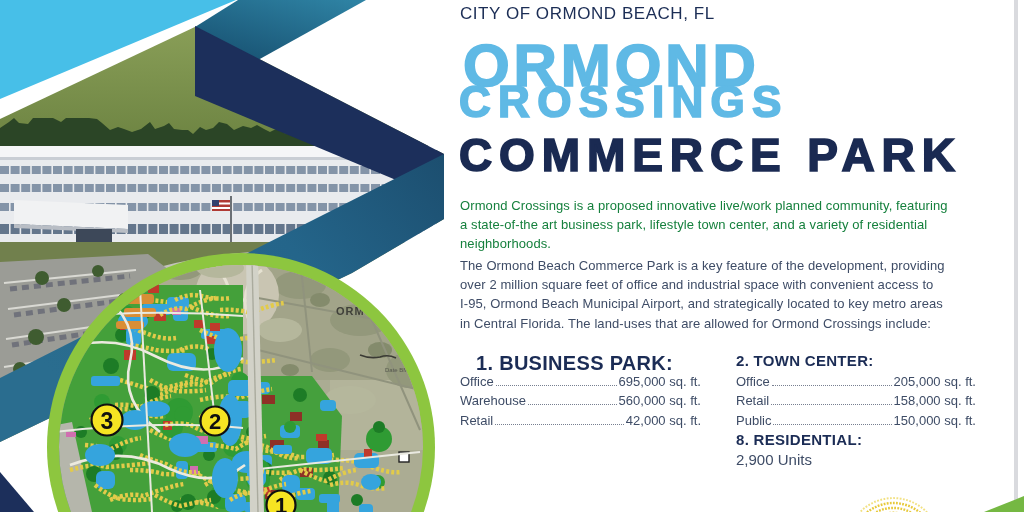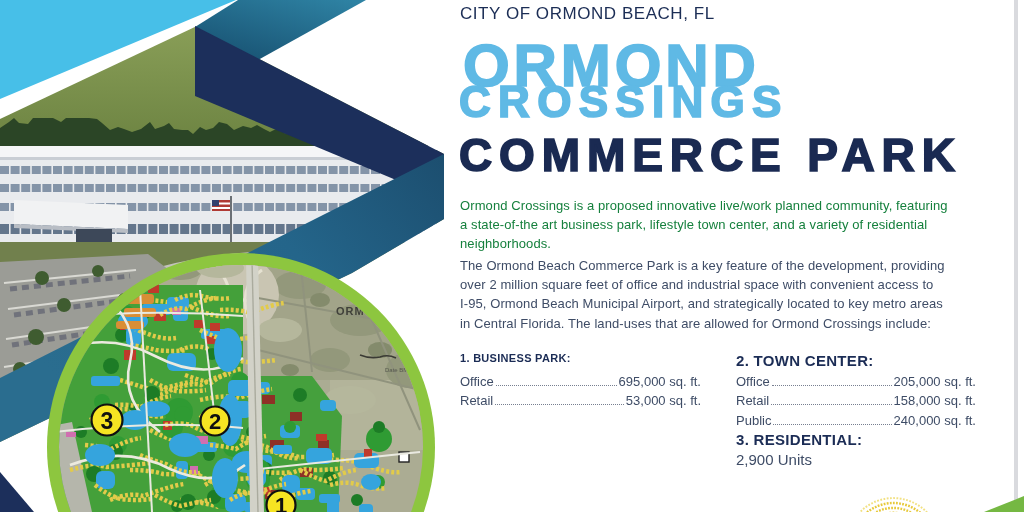--- a/index.html
+++ b/index.html
@@ -386,56 +386,61 @@
 <div class="abs big" style="left:463px;top:31px;font-size:60px;color:#5fb9e5;letter-spacing:3.9px;">ORMOND</div>
 
 <div class="abs big" style="left:459px;top:77px;font-size:44px;color:#5fb9e5;letter-spacing:7.3px;">CROSSINGS</div>
 
 <div class="abs big" style="left:459px;top:128px;font-size:46px;color:#1a2a52;letter-spacing:6.9px;text-align:right;">COMMERCE PARK</div>
 
 <div class="abs" style="left:460px;top:196px;font-size:13px;color:#15803d;line-height:19.2px;letter-spacing:0.1px;">Ormond Crossings is a proposed innovative live/work planned community, featuring<br>a state-of-the art business park, lifestyle town center, and a variety of residential<br>neighborhoods.</div>
 
 <div class="abs" style="left:460px;top:256px;font-size:13px;color:#3e4c66;line-height:19.2px;letter-spacing:0.1px;">The Ormond Beach Commerce Park is a key feature of the development, providing<br>over 2 million square feet of office and industrial space with convenient access to<br>I-95, Ormond Beach Municipal Airport, and strategically located to key metro areas<br>in Central Florida. The land-uses that are allowed for Ormond Crossings include:</div>
 
-<div class="abs" style="left:460px;top:352px;font-size:11px;font-weight:bold;color:#1b2c55;letter-spacing:0.3px;">1. BUSINESS PARK:</div>
+<div class="abs" style="left:476px;top:352px;font-size:20px;font-weight:bold;color:#1b2c55;letter-spacing:0.3px;">1. BUSINESS PARK:</div>
 
 <div class="abs" style="left:460px;top:374px;width:241px;font-size:13px;color:#3e4c66;">
   <div style="display:flex;align-items:baseline;height:19.3px;">
       <span>Office</span>
       <span style="flex:1;border-bottom:1.6px dotted #777f90;margin:0 2px 3px 2px;"></span>
       <span>695,000 sq. ft.</span>
     </div>
   <div style="display:flex;align-items:baseline;height:19.3px;">
+      <span>Warehouse</span>
+      <span style="flex:1;border-bottom:1.6px dotted #777f90;margin:0 2px 3px 2px;"></span>
+      <span>560,000 sq. ft.</span>
+    </div>
+  <div style="display:flex;align-items:baseline;height:19.3px;">
       <span>Retail</span>
       <span style="flex:1;border-bottom:1.6px dotted #777f90;margin:0 2px 3px 2px;"></span>
-      <span>53,000 sq. ft.</span>
+      <span>42,000 sq. ft.</span>
     </div>
 </div>
 
 <div class="abs" style="left:736px;top:352px;font-size:15px;font-weight:bold;color:#1b2c55;letter-spacing:0.3px;">2. TOWN CENTER:</div>
 
 <div class="abs" style="left:736px;top:374px;width:240px;font-size:13px;color:#3e4c66;">
   <div style="display:flex;align-items:baseline;height:19.3px;">
       <span>Office</span>
       <span style="flex:1;border-bottom:1.6px dotted #777f90;margin:0 2px 3px 2px;"></span>
       <span>205,000 sq. ft.</span>
     </div>
   <div style="display:flex;align-items:baseline;height:19.3px;">
       <span>Retail</span>
       <span style="flex:1;border-bottom:1.6px dotted #777f90;margin:0 2px 3px 2px;"></span>
       <span>158,000 sq. ft.</span>
     </div>
   <div style="display:flex;align-items:baseline;height:19.3px;">
       <span>Public</span>
       <span style="flex:1;border-bottom:1.6px dotted #777f90;margin:0 2px 3px 2px;"></span>
-      <span>240,000 sq. ft.</span>
+      <span>150,000 sq. ft.</span>
     </div>
 </div>
 
-<div class="abs" style="left:736px;top:431px;font-size:15px;font-weight:bold;color:#1b2c55;letter-spacing:0.3px;">3. RESIDENTIAL:</div>
+<div class="abs" style="left:736px;top:431px;font-size:15px;font-weight:bold;color:#1b2c55;letter-spacing:0.3px;">8. RESIDENTIAL:</div>
 
 <div class="abs" style="left:736px;top:451px;font-size:15px;color:#3e4c66;">2,900 Units</div>
 
 <div class="abs" style="left:1014px;top:0;width:4px;height:512px;background:#d9dade;"></div>
 
 <svg class="abs" style="left:840px;top:494px;" width="110" height="18" viewBox="0 0 110 22">
   <g fill="none" stroke="#e7c93a" stroke-width="3">
     <circle cx="53" cy="62" r="39" stroke-dasharray="2.2,1.6"></circle>
     <circle cx="53" cy="62" r="45" stroke-dasharray="2.2,1.6"></circle>
     <circle cx="53" cy="62" r="51" stroke-dasharray="2.2,1.6"></circle>

